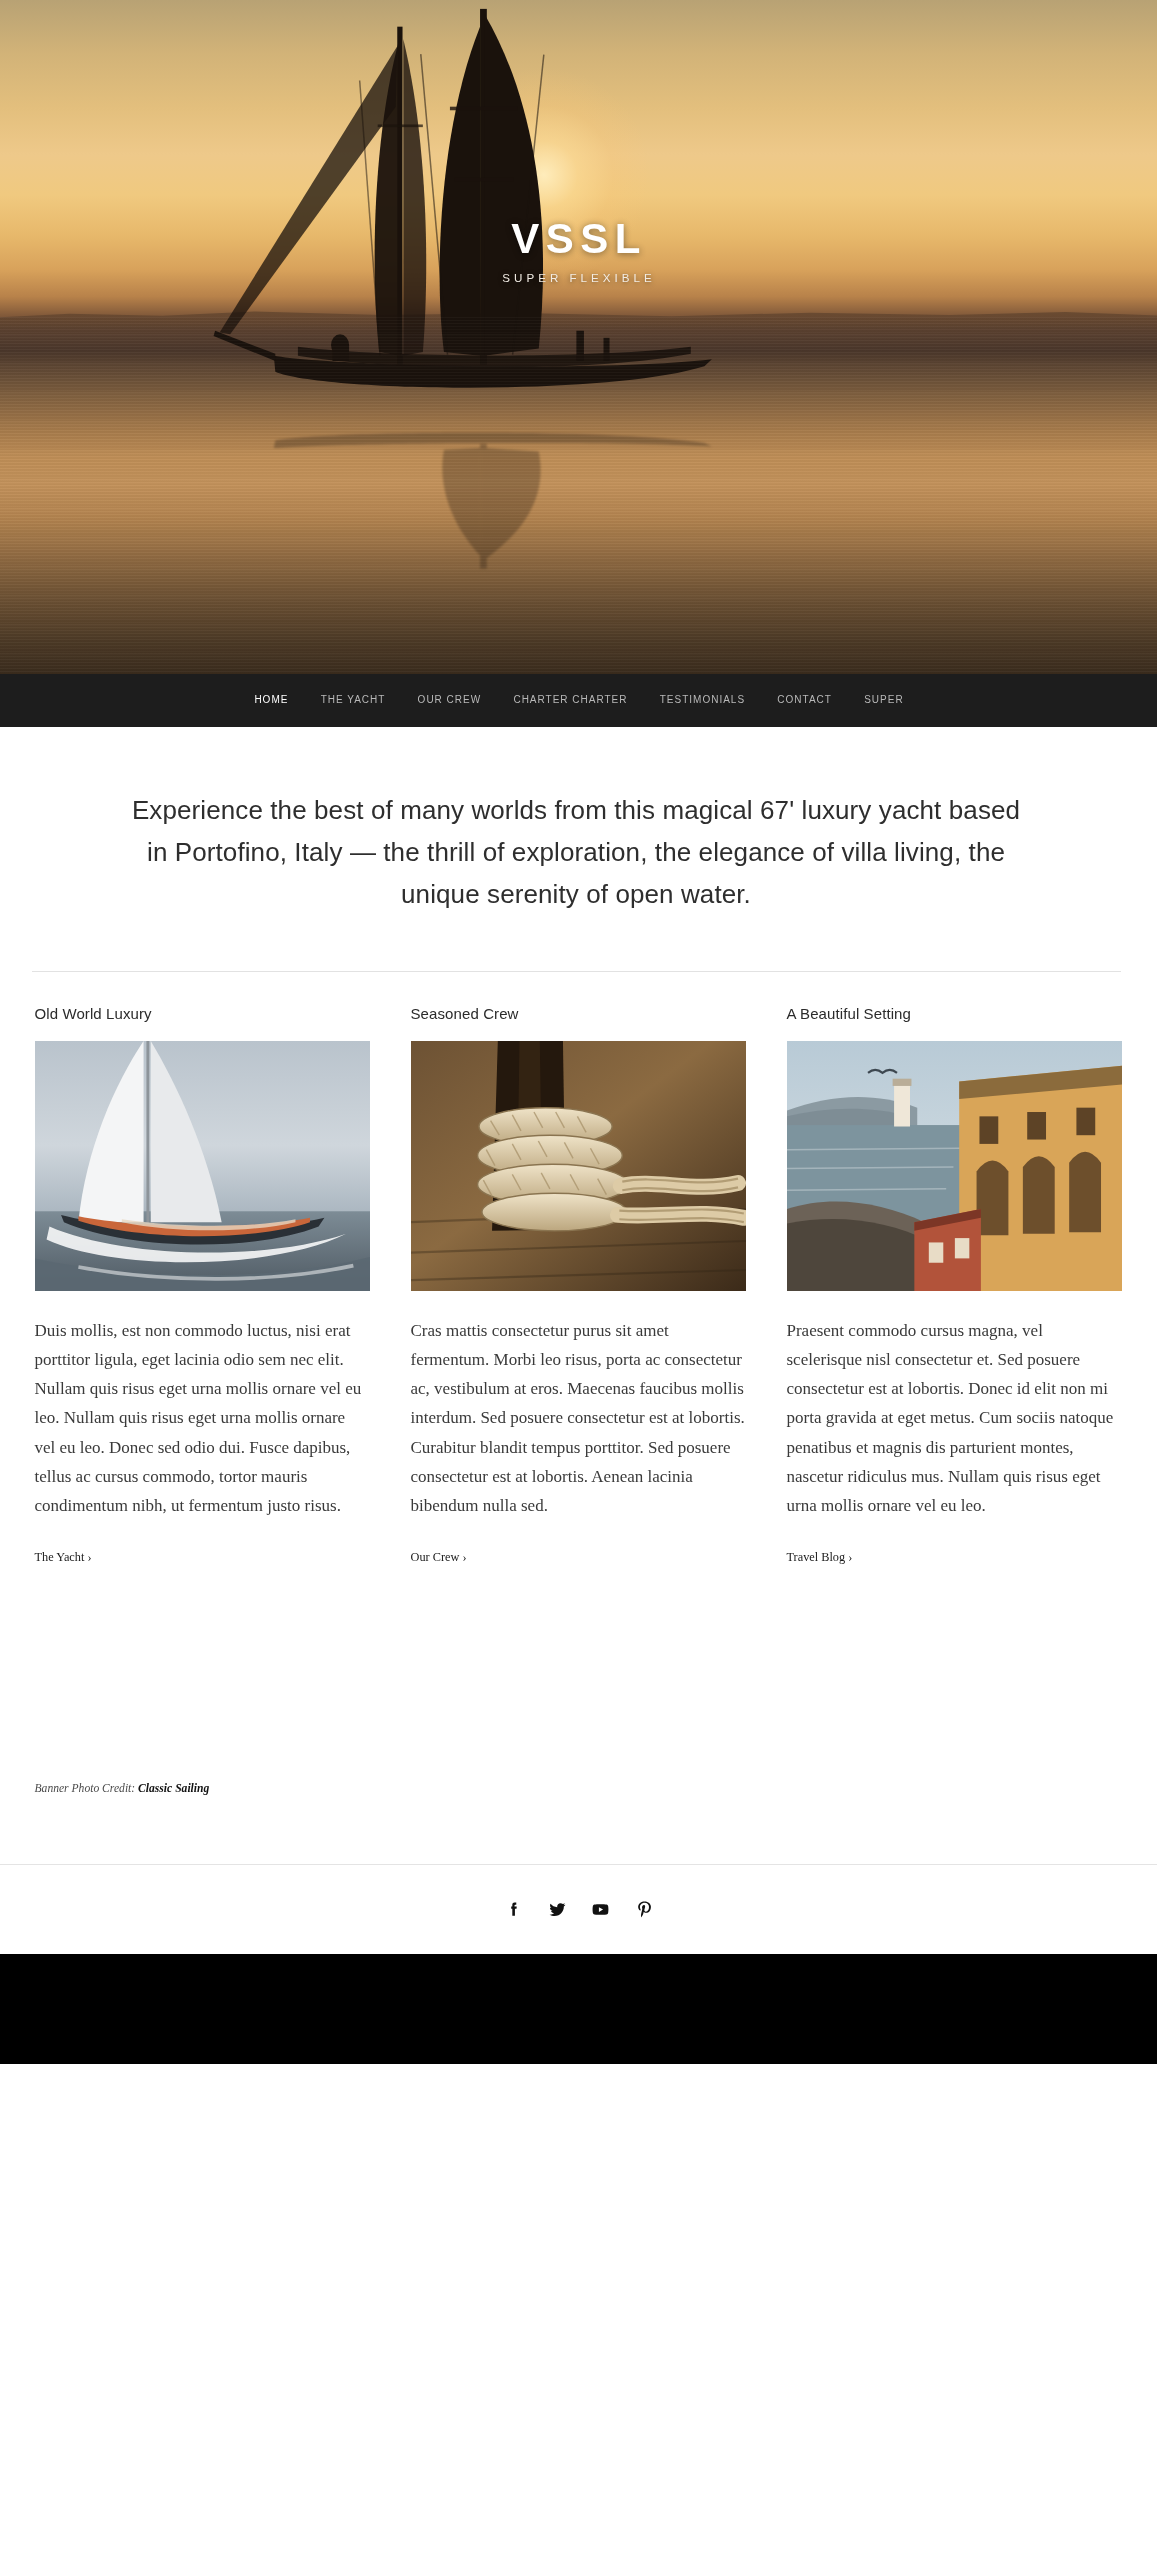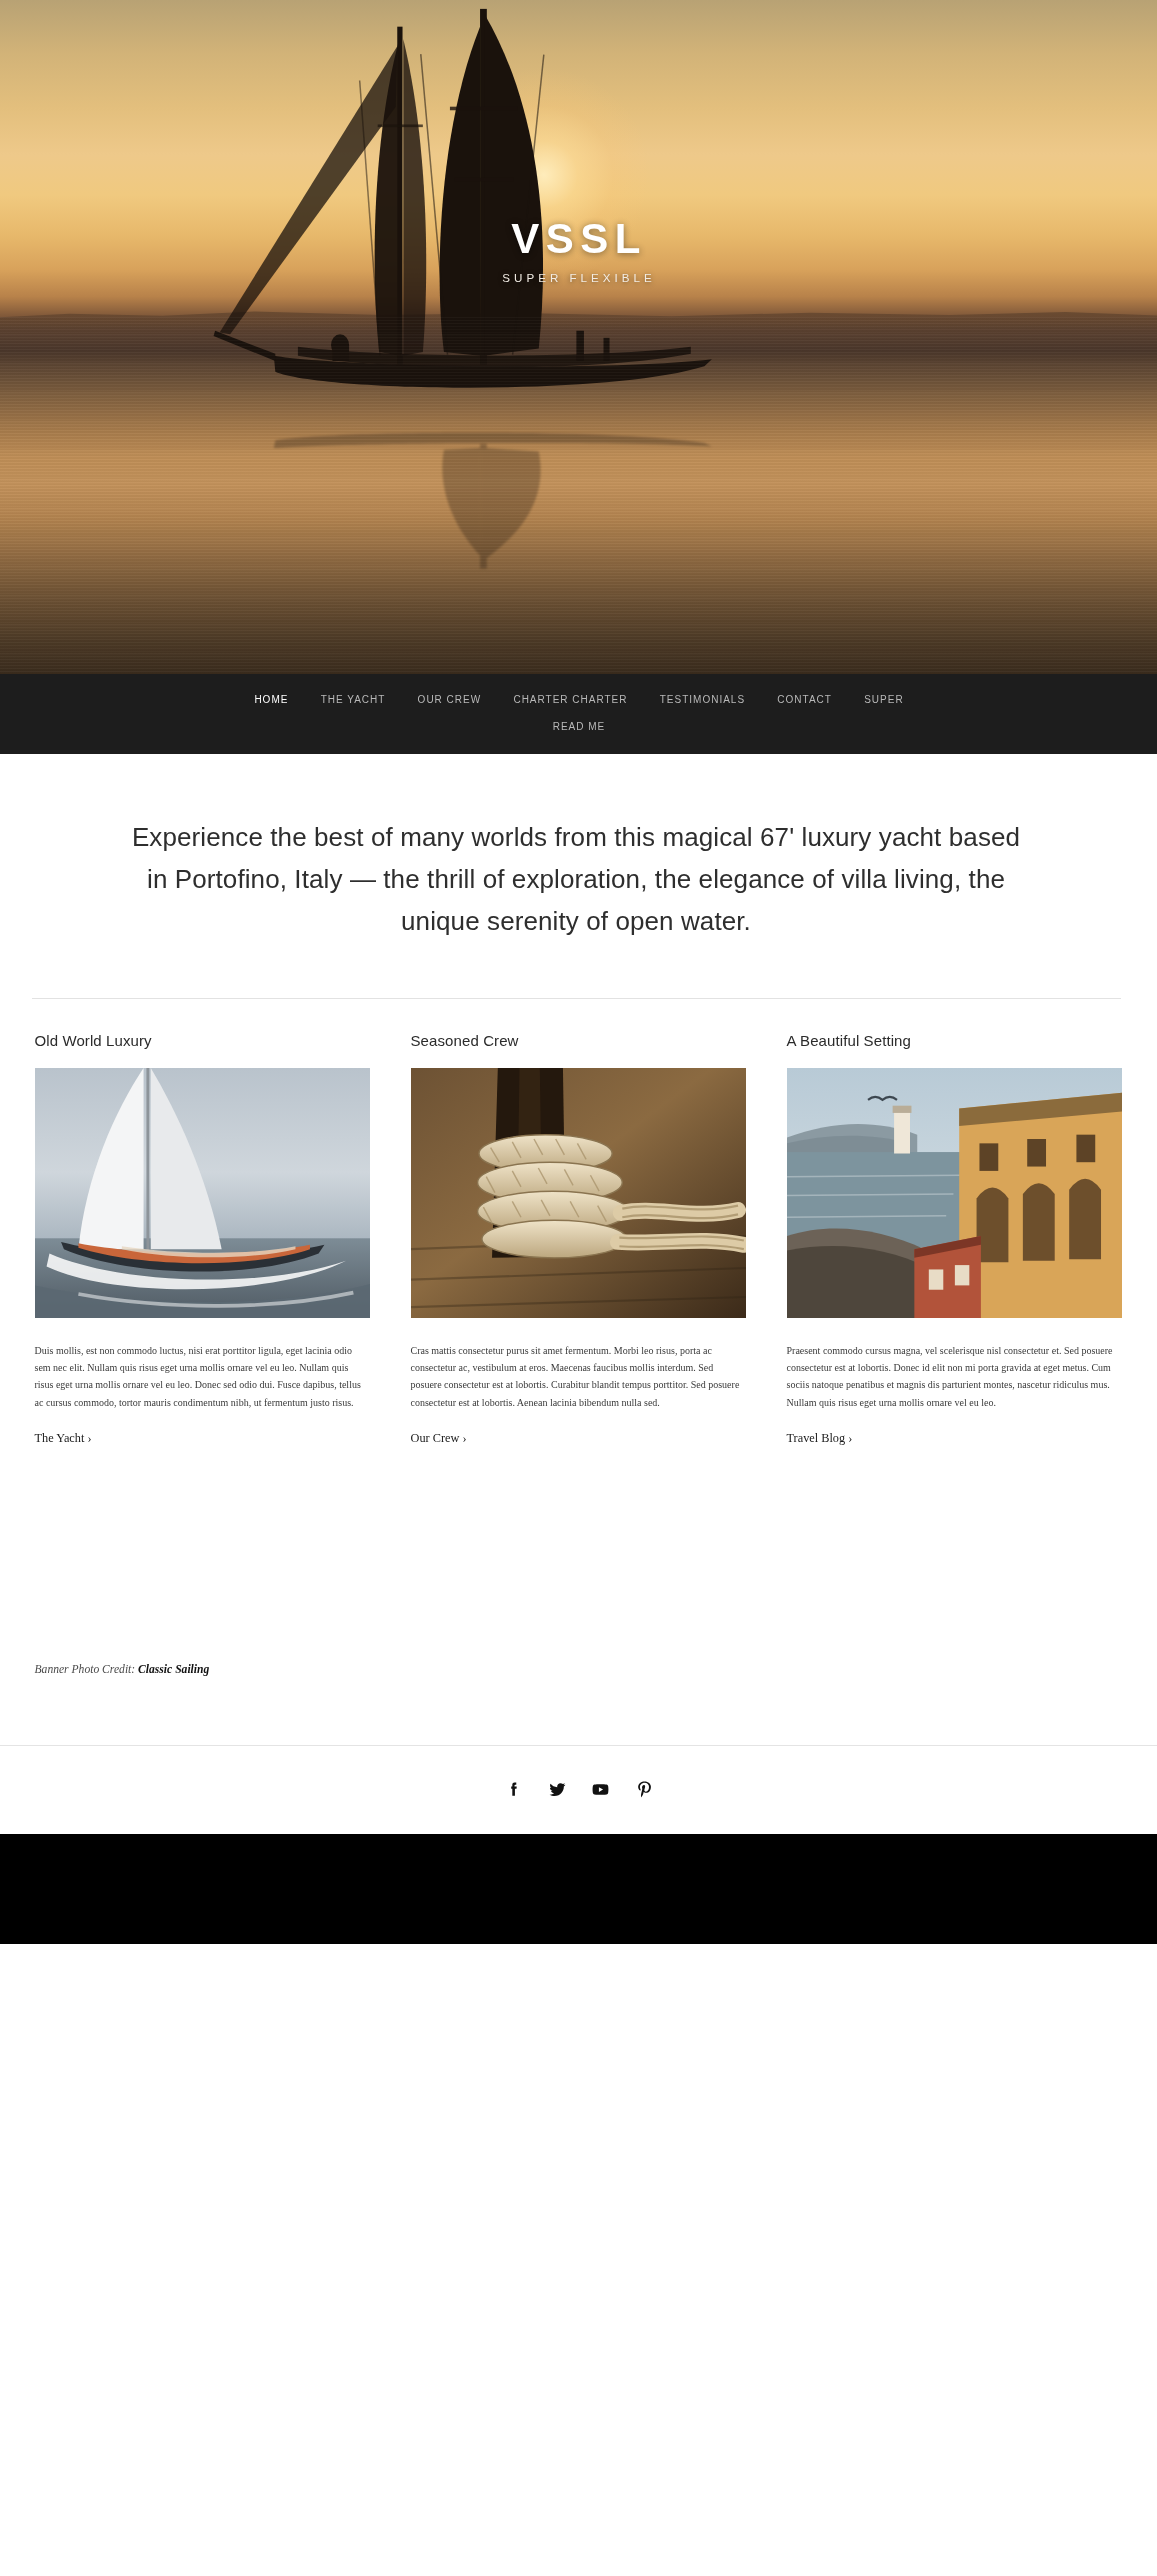--- a/index.html
+++ b/index.html
@@ -182,24 +182,24 @@
     width: 335px;
     height: 250px;
     overflow: hidden;
     position: relative;
     background: #c9c7c2;
     margin-bottom: 24.6px;
   }
   .col-img svg { position: absolute; inset: 0; width: 100%; height: 100%; display: block; }
   .col-body {
     font-family: "Liberation Serif", serif;
-    font-size: 10px;
+    font-size: 17px;
     line-height: 1.72;
     color: #3a3a3a;
-    margin-bottom: 20px;
+    margin-bottom: 30px;
   }
   .col-link {
     font-family: "Liberation Serif", serif;
     font-size: 12.3px;
     color: #1a1a1a;
     text-decoration: none;
     font-weight: 400;
     cursor: pointer;
     display: inline-block;
   }
@@ -315,23 +315,20 @@
 
 <nav class="nav">
   <div class="nav-row">
     <a class="nav-item active">HOME</a>
     <a class="nav-item">THE YACHT</a>
     <a class="nav-item">OUR CREW</a>
     <a class="nav-item">CHARTER CHARTER</a>
     <a class="nav-item">TESTIMONIALS</a>
     <a class="nav-item">CONTACT</a>
     <a class="nav-item">SUPER</a>
-  </div>
-  <div class="nav-row">
-    <a class="nav-item">READ ME</a>
   </div>
 </nav>
 
 <div class="intro-wrap">
   <p class="intro">Experience the best of many worlds from this magical 67' luxury yacht based in Portofino, Italy — the thrill of exploration, the elegance of villa living, the unique serenity of open water.</p>
   <div class="divider"></div>
 </div>
 
 <div class="cols">
 

